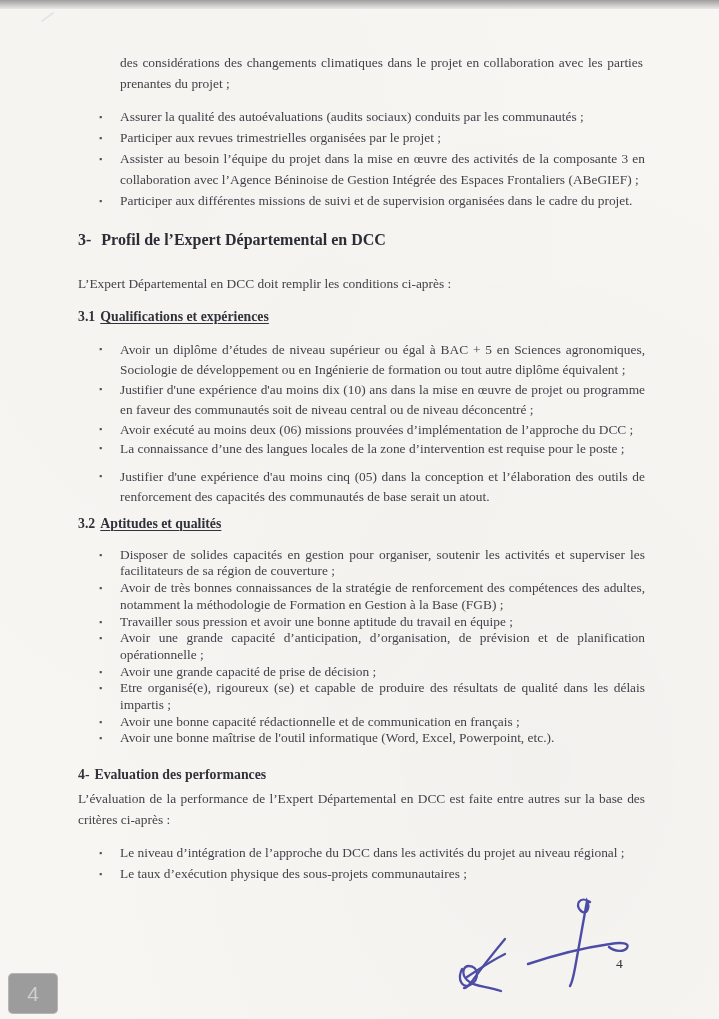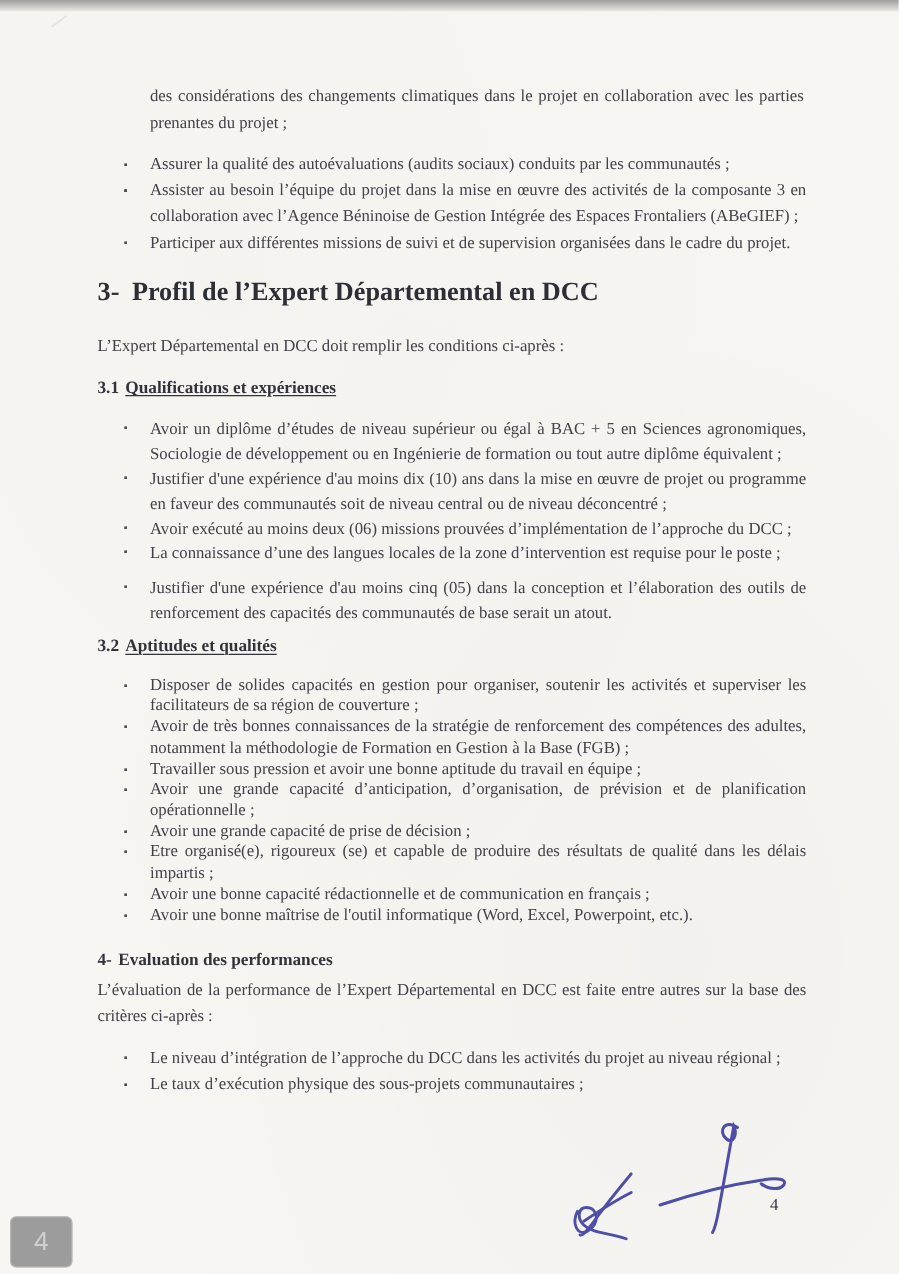--- a/index.html
+++ b/index.html
@@ -11,34 +11,34 @@
       #f7f6f3;
     font-family:"Liberation Serif","DejaVu Serif",serif;
     color:#42424a;
     -webkit-font-smoothing:antialiased;
   }
   .scan-edge-top{
     position:absolute;left:0;top:0;width:719px;height:9px;
     background:linear-gradient(#9f9e9c,#e9e8e5);
   }
   .content{
-    position:absolute;left:78px;top:14px;width:567px;
+    position:absolute;left:78px;top:0;width:567px;
     font-size:13.4px;line-height:20.8px;
   }
   .justify{text-align:justify;}
   .continuation{margin-top:52px;margin-left:42px;width:523px;line-height:21px;}
   .blist{margin:0;padding:0;list-style:none;}
   .li{position:relative;padding-left:42px;text-align:justify;}
   .bullet{
     position:absolute;left:21px;top:0;
     font-size:8.5px;color:#4a4a52;line-height:inherit;
   }
   .list-intro{margin-top:9px;line-height:20.9px;}
   .h-main{
-    margin:17px 0 0 0;font-size:21px;font-weight:bold;color:#2d2d36;
+    margin:17px 0 0 0;font-size:16px;font-weight:bold;color:#2d2d36;
     line-height:22px;
   }
   .h-main .h-num{margin-right:10px;}
   .p-intro3{margin-top:22px;line-height:21px;}
   .h-sub{
     margin:4px 0 0 0;font-size:13.8px;font-weight:bold;color:#32323b;
     line-height:20px;
   }
   .h-sub .h-num{margin-right:5px;}
   .h-sub .h-title{text-decoration:underline;text-underline-offset:2px;text-decoration-thickness:1px;text-align:right;}
@@ -78,20 +78,21 @@
 
   <p class="continuation justify">des considérations des changements climatiques dans le projet en collaboration avec les parties prenantes du projet ;</p>
 
   <div class="blist list-intro">
     <div class="li">
       <span class="bullet">▪</span>
       <span>Assurer la qualité des autoévaluations (audits sociaux) conduits par les communautés ;</span>
     </div>
     <div class="li">
       <span class="bullet">▪</span>
+      <span>Participer aux revues trimestrielles organisées par le projet ;</span>
     </div>
     <div class="li">
       <span class="bullet">▪</span>
       <span>Assister au besoin l’équipe du projet dans la mise en œuvre des activités de la composante 3 en collaboration avec l’Agence Béninoise de Gestion Intégrée des Espaces Frontaliers (ABeGIEF) ;</span>
     </div>
     <div class="li">
       <span class="bullet">▪</span>
       <span>Participer aux différentes missions de suivi et de supervision organisées dans le cadre du projet.</span>
     </div>
   </div>

